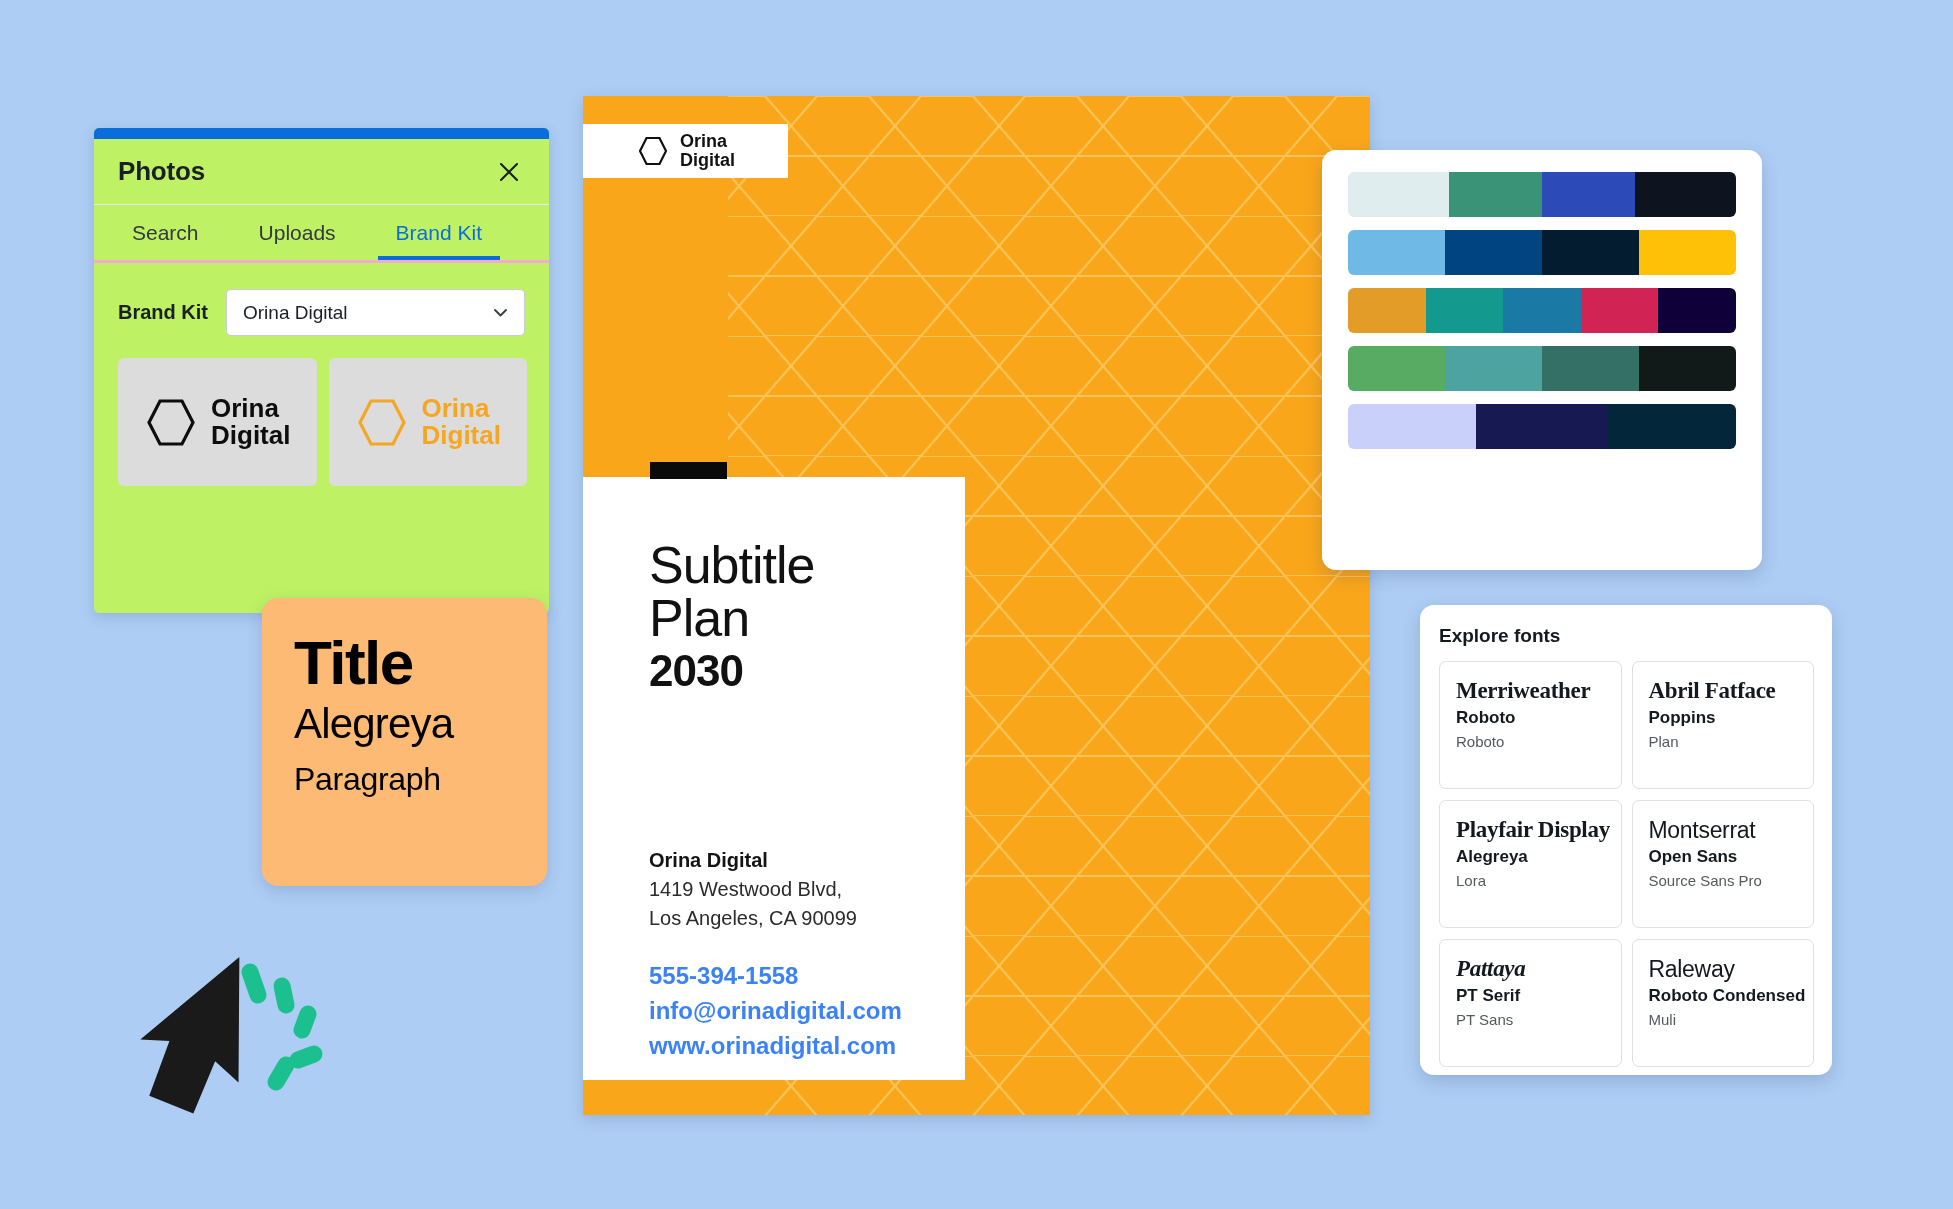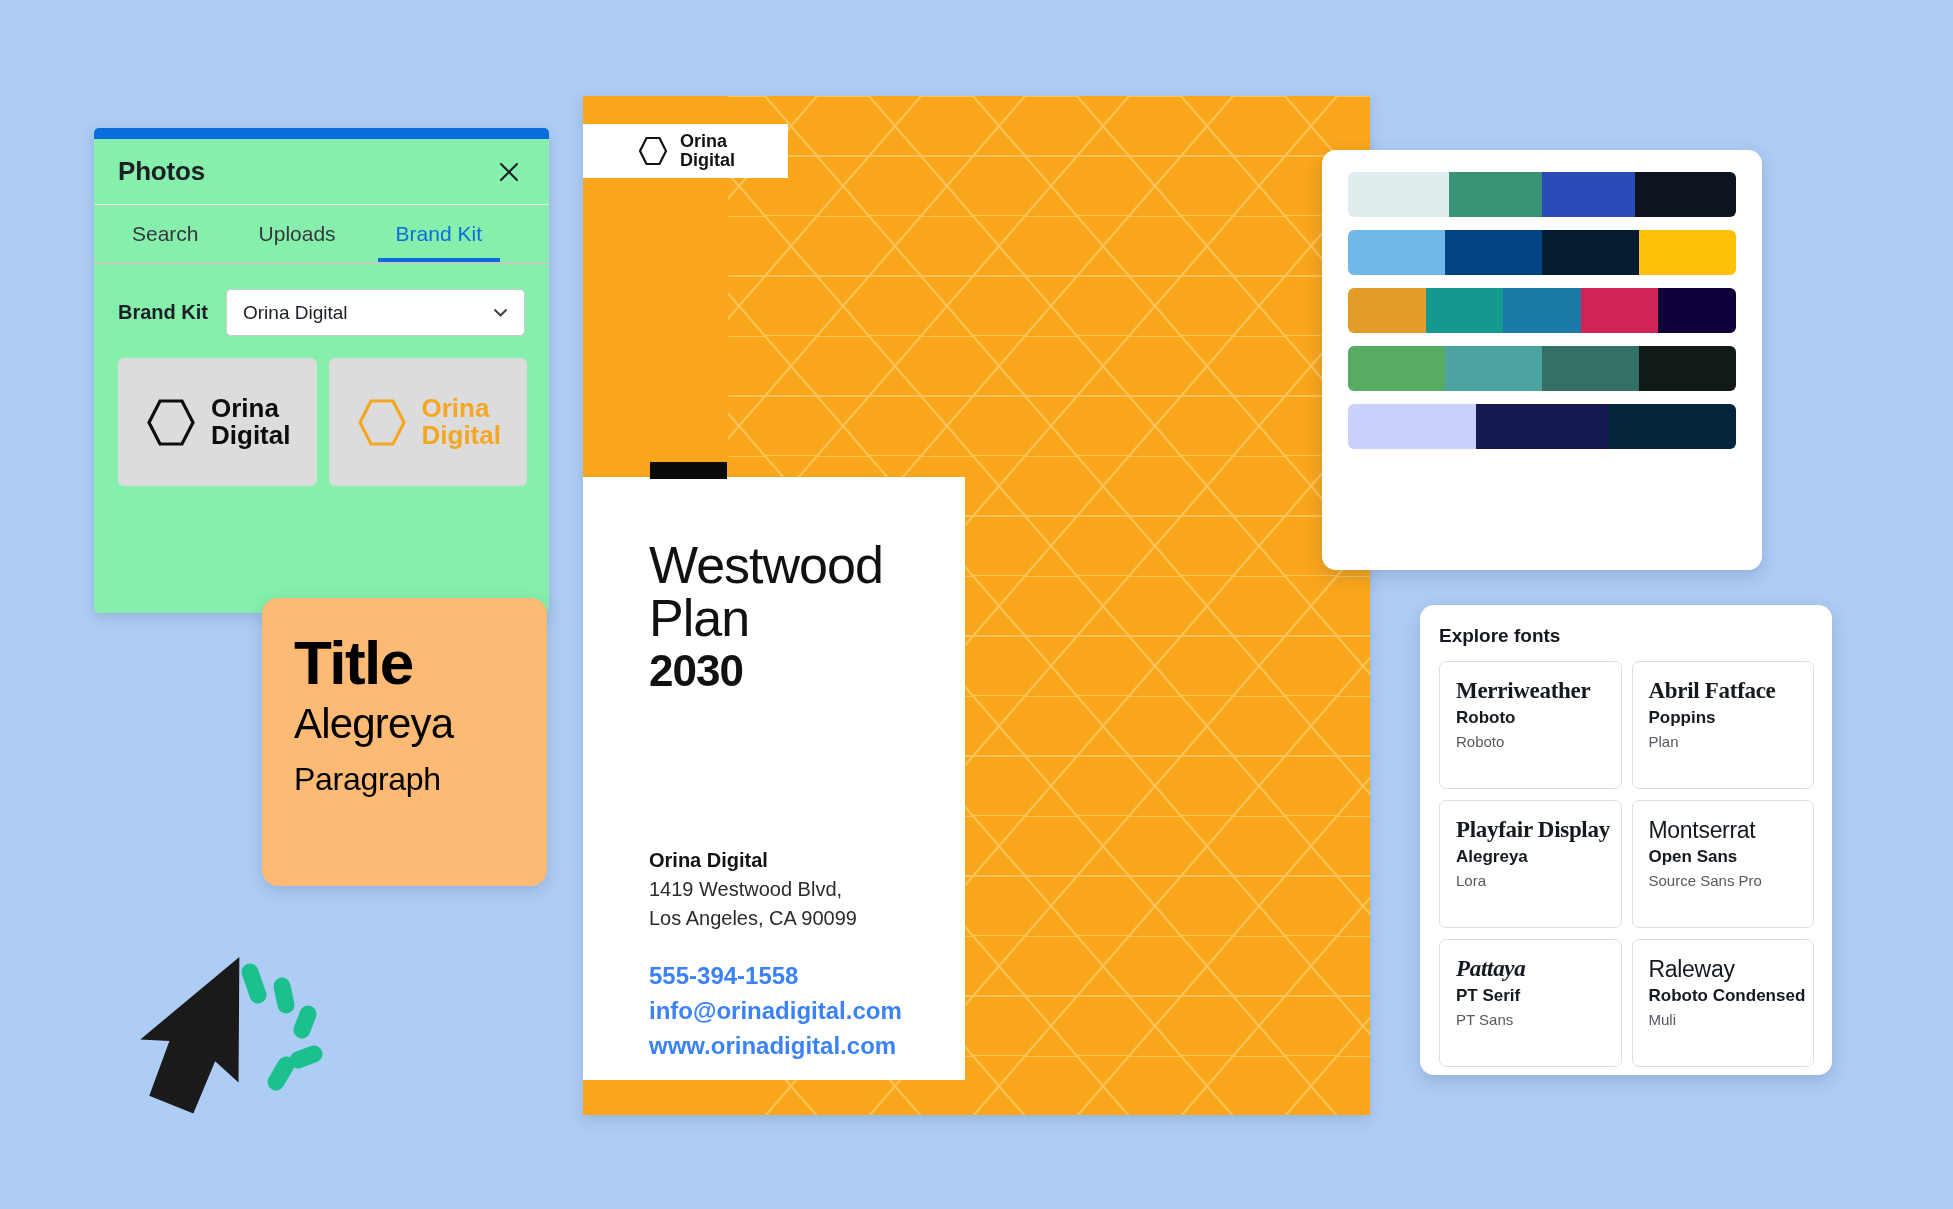--- a/index.html
+++ b/index.html
@@ -7,35 +7,35 @@
     width: 1953px; height: 1209px;
     overflow: hidden;
     background: #aecdf4;
     font-family: "Liberation Sans", sans-serif;
   }
   #stage { position: relative; width: 1953px; height: 1209px; background: #aecdf4; }
 
   
   #photos-panel {
     position: absolute; left: 94px; top: 128px; width: 455px; height: 485px;
-    background: #86efac; border-radius: 5px;
+    background: #bef264; border-radius: 5px;
     box-shadow: 0 4px 14px rgba(30,60,110,0.18);
     overflow: hidden;
   }
   #photos-topbar { height: 11px; background: #0b6ddb; width: 100%; }
   #photos-header {
     height: 66px; display: flex; align-items: center; justify-content: space-between;
     padding: 0 25px 0 24px; border-bottom: 1px solid #e6e8ec;
   }
   #photos-title { font-size: 26px; font-weight: bold; color: #1b1f26; letter-spacing: -0.2px; }
   #close-btn {
     width: 30px; height: 30px; display: flex; align-items: center; justify-content: center;
     cursor: pointer;
   }
-  #tabs { display: flex; border-bottom: 1px solid #f9a8d4; padding-left: 20px; height: 58px; }
+  #tabs { display: flex; border-bottom: 3px solid #f9a8d4; padding-left: 20px; height: 58px; }
   .tab {
     font-size: 21px; color: #35393f; padding: 0 18px;
     display: flex; align-items: center; position: relative; cursor: pointer;
     margin-right: 24px;
   }
   .tab.active { color: #0b6ddb; font-weight: normal; }
   .tab.active::after {
     content: ""; position: absolute; left: 0; right: 0; bottom: 0; height: 4px; background: #0b6ddb;
   }
   #brandkit-row { display: flex; align-items: center; padding: 26px 24px 0 24px; gap: 18px; }
@@ -158,21 +158,21 @@
       <div>
         <div class="badge-text">Orina</div>
         <div class="badge-text">Digital</div>
       </div>
     </div>
   </div>
 
   <div id="doc-black-bar"></div>
 
   <div id="doc-white">
-    <div id="doc-head-line1">Westwood</div>
+    <div id="doc-head-line1">Subtitle</div>
     <div id="doc-head-line2">Plan</div>
     <div id="doc-year">2030</div>
 
     <div id="doc-contact">
       <div id="doc-company">Orina Digital</div>
       <div class="doc-addr">1419 Westwood Blvd,</div>
       <div class="doc-addr">Los Angeles, CA 90099</div>
       <div id="doc-contact-block">
         <div class="doc-bold">555-394-1558</div>
         <div class="doc-bold">info@orinadigital.com</div>

